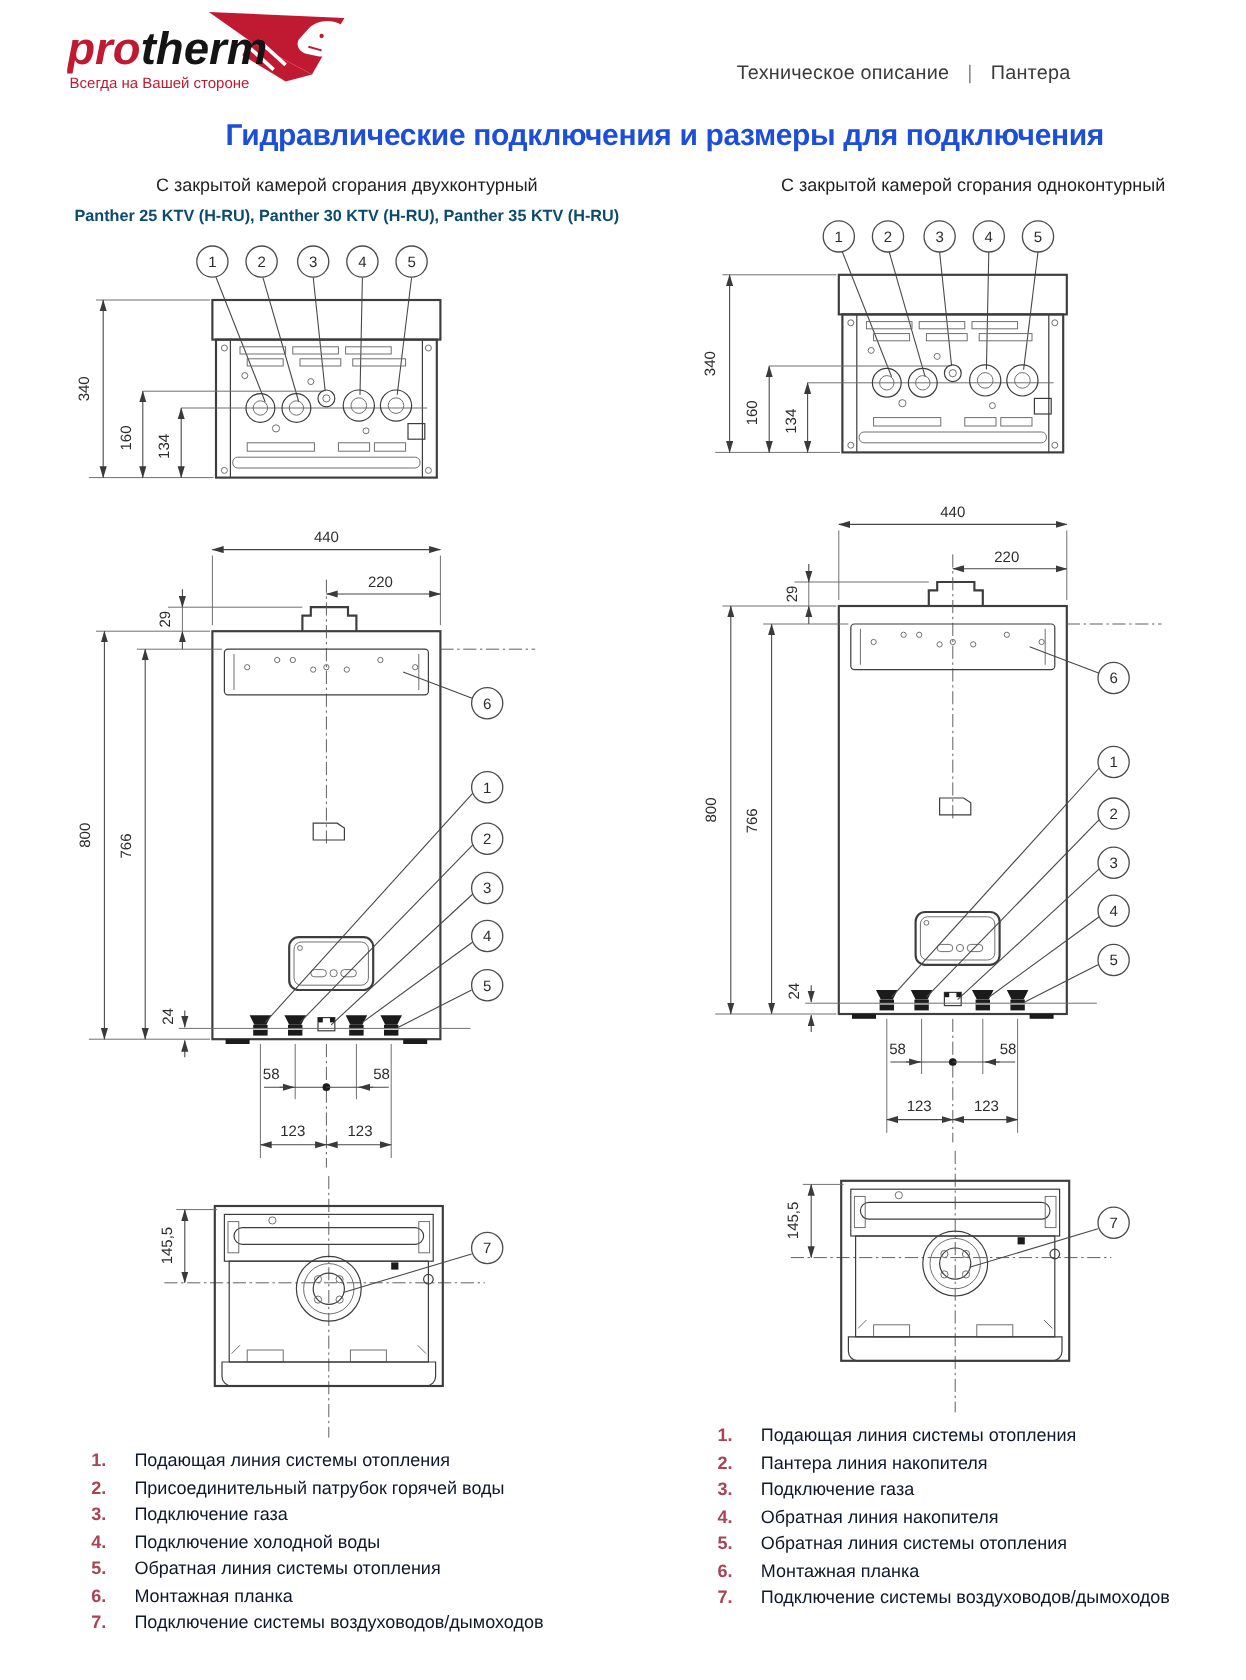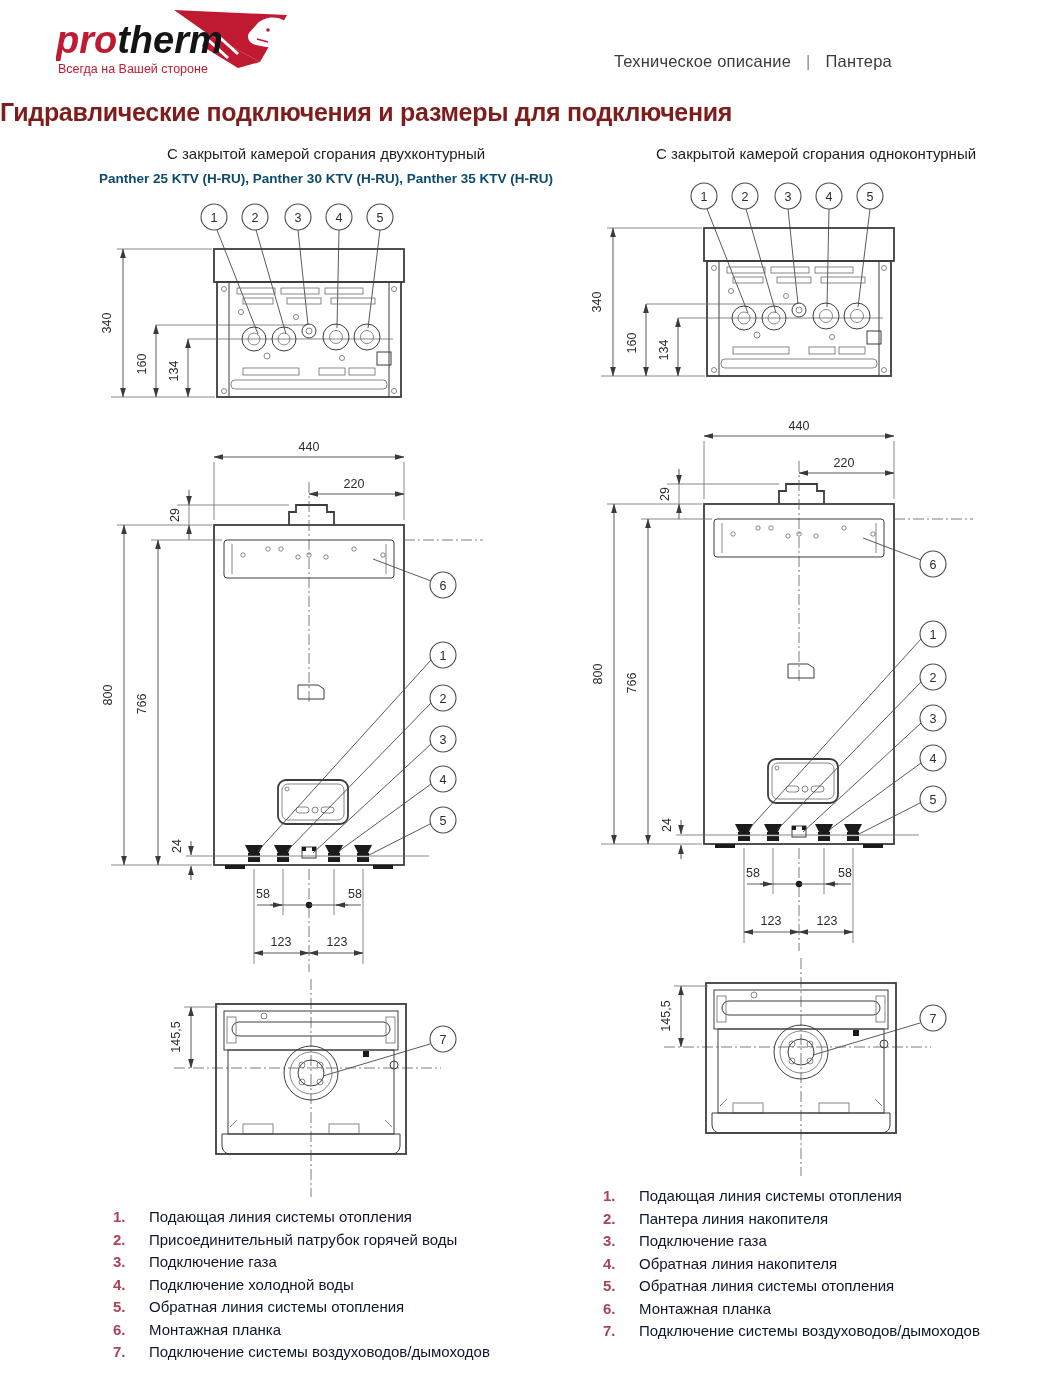--- a/index.html
+++ b/index.html
@@ -7,23 +7,23 @@
     width:1038px; height:1400px; overflow:hidden;
     font-family:"Liberation Sans", sans-serif; color:#2e2e2e;
   }
   .page { position:relative; width:920px; height:1400px; }
 
   
   header { display:flex; justify-content:space-between; align-items:flex-start; padding:8px 28px 0 56px; }
   .doc-meta { margin-top:44px; font-size:16.5px; color:#3b3b3b; letter-spacing:.2px; }
   .doc-meta .sep { margin:0 15px; color:#8a8a8a; }
 
-  h1.title { text-align:left; font-size:25px; margin:14px 0 10px; color:#7f1d1d; letter-spacing:-.3px; }
-
-  .columns { display:flex; gap:20px; padding-left:54px;margin-left:37px; }
+  h1.title { text-align:right; font-size:25px; margin:14px 0 10px; color:#1d4ed8; letter-spacing:-.3px; }
+
+  .columns { display:flex; gap:52px; padding-left:54px; }
   .col { width:470px; }
   .subtitle { text-align:center; font-size:15px; color:#1f1f1f; margin:8px 0 9px; }
   .models  { text-align:center; font-size:13.5px; font-weight:bold; color:#0c4a6e; margin:0 0 6px; }
 
   svg.diag { display:block; }
 
   
   .legend { margin-top:6px; padding-left:22px; }
   .legend-row { display:flex; margin-bottom:4.5px; font-size:15px; line-height:18px; }
   .legend-num { width:36px; font-weight:bold; color:#a84455; }

